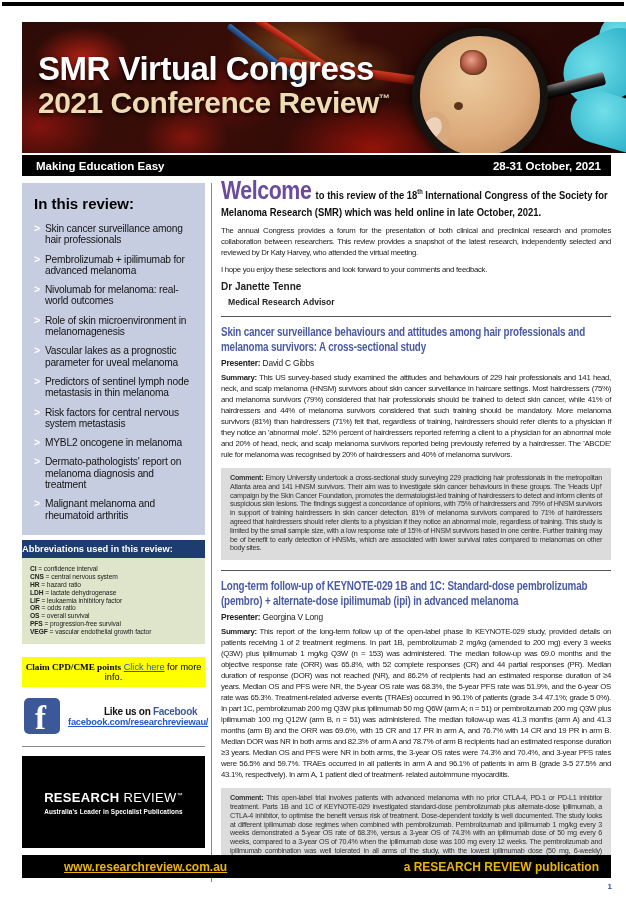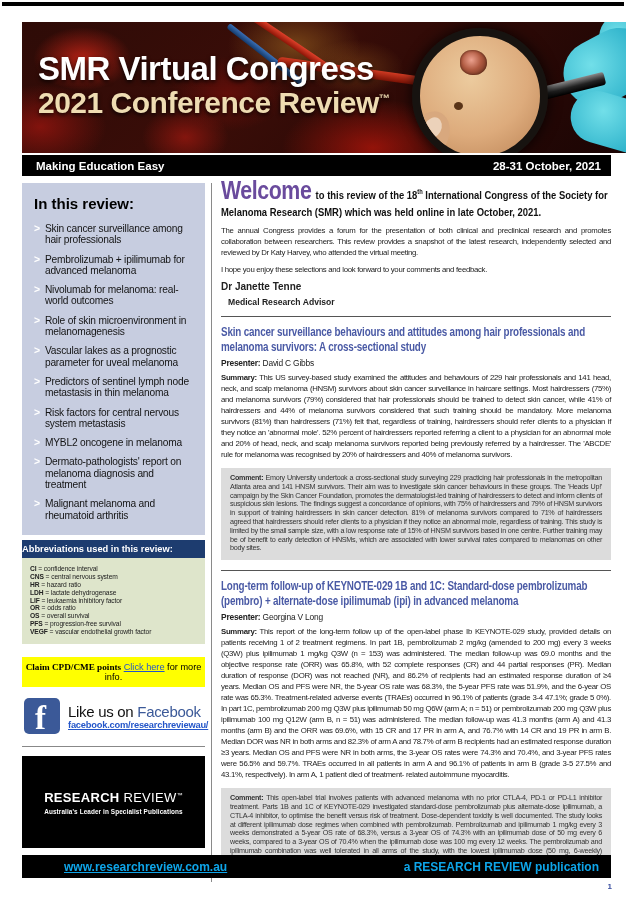--- a/index.html
+++ b/index.html
@@ -65,21 +65,21 @@
   .abbr-header { background:#1d3c6f; color:#fff; font-weight:bold; font-size:9.3px; padding:4px 0; margin-top:5px; }
   .abbr-box { background:#dee5cb; padding:7px 6px 8px 8px; font-size:6.7px; line-height:7.9px; color:#222; letter-spacing:-0.1px; }
   .abbr-box b { font-weight:bold; }
   .cpd-box { background:#ffff00; margin-top:13px; padding:5px 2px; text-align:center; font-size:9.2px; color:#000; }
   .cpd-box .bold { font-weight:bold;font-family:Liberation Serif, serif; }
   .cpd-box .link { color:#2456c9; text-decoration:underline; cursor:pointer; }
   .fb-row { display:flex; align-items:center; margin-top:11px; padding-left:2px; }
   .fb-icon { width:36px; height:36px; background:#3b5998; border-radius:5px; color:#fff; margin-right:8px;
     position:relative; overflow:hidden; flex:0 0 auto; cursor:pointer; }
   .fb-icon span { position:absolute; left:11px; top:2px; font-size:33px; font-weight:bold; font-family:"Liberation Serif", serif; }
-  .fb-l1 { font-size:15px; font-weight:normal; color:#111; letter-spacing:-0.3px; }
+  .fb-l1 { font-size:10px; font-weight:bold; color:#111; letter-spacing:-0.3px;margin-left:36px; }
   .fb-l1 .fb-brand { color:#3b5998; }
   .fb-l2 { font-size:9.3px; font-weight:bold; color:#2456c9; text-decoration:underline; cursor:pointer; letter-spacing:-0.2px; }
   .sidebar-divider { border-top:1px solid #888; margin:12px 0 9px; }
   .rr-logo-box { background:#000; height:92px; display:flex; flex-direction:column; justify-content:center; align-items:center; color:#fff; }
   .rr-line { font-size:13px; letter-spacing:0.3px; }
   .rr-line .w1 { font-weight:bold; }
   .rr-line .w2 { font-weight:normal; }
   .rr-line sup { font-size:6px; }
   .rr-tagline { font-size:6.4px; font-weight:bold; margin-top:3px; letter-spacing:0.1px; }
 
@@ -96,21 +96,21 @@
   .author-role { font-size:8.6px; font-weight:bold; color:#222; margin:0 7px 5px; }
   .email-link { font-size:7.8px; color:#2456c9; text-decoration:underline; cursor:pointer; letter-spacing:-0.2px; }
   .section-rule { border:none; border-top:1px solid #555; margin:9px 0 8px; }
   .article-title { color:#4a5aa5; font-size:12px; font-weight:bold; line-height:14.5px; margin:0 0 4px; letter-spacing:-0.2px; }
   .presenter { font-size:8.4px; color:#222; margin:0 0 4px; letter-spacing:-0.2px; }
   .summary { margin:0 0 8px; }
   .comment-box { background:#dcdcdc; padding:6px 9px 7px; font-size:7.2px; line-height:8.8px; text-align:justify;
     color:#333; margin:0 0 10px; letter-spacing:-0.28px; }
 
   
-  .footer-bar { position:absolute; left:22px; top:855px; width:589px; height:23px; background:#000; color:#0ea5e9;
+  .footer-bar { position:absolute; left:22px; top:855px; width:589px; height:23px; background:#000; color:#eab308;
     display:flex; justify-content:space-between; align-items:center; padding:0 12px 0 42px; box-sizing:border-box;
     font-weight:bold; font-size:12px; }
   .footer-url { text-decoration:underline; cursor:pointer; }
   .page-num { position:absolute; right:14px; top:882px; color:#3a4fa0; font-size:8px; font-weight:bold; }
 </style>
 </head>
 <body>
 
 <div class="page">
 

